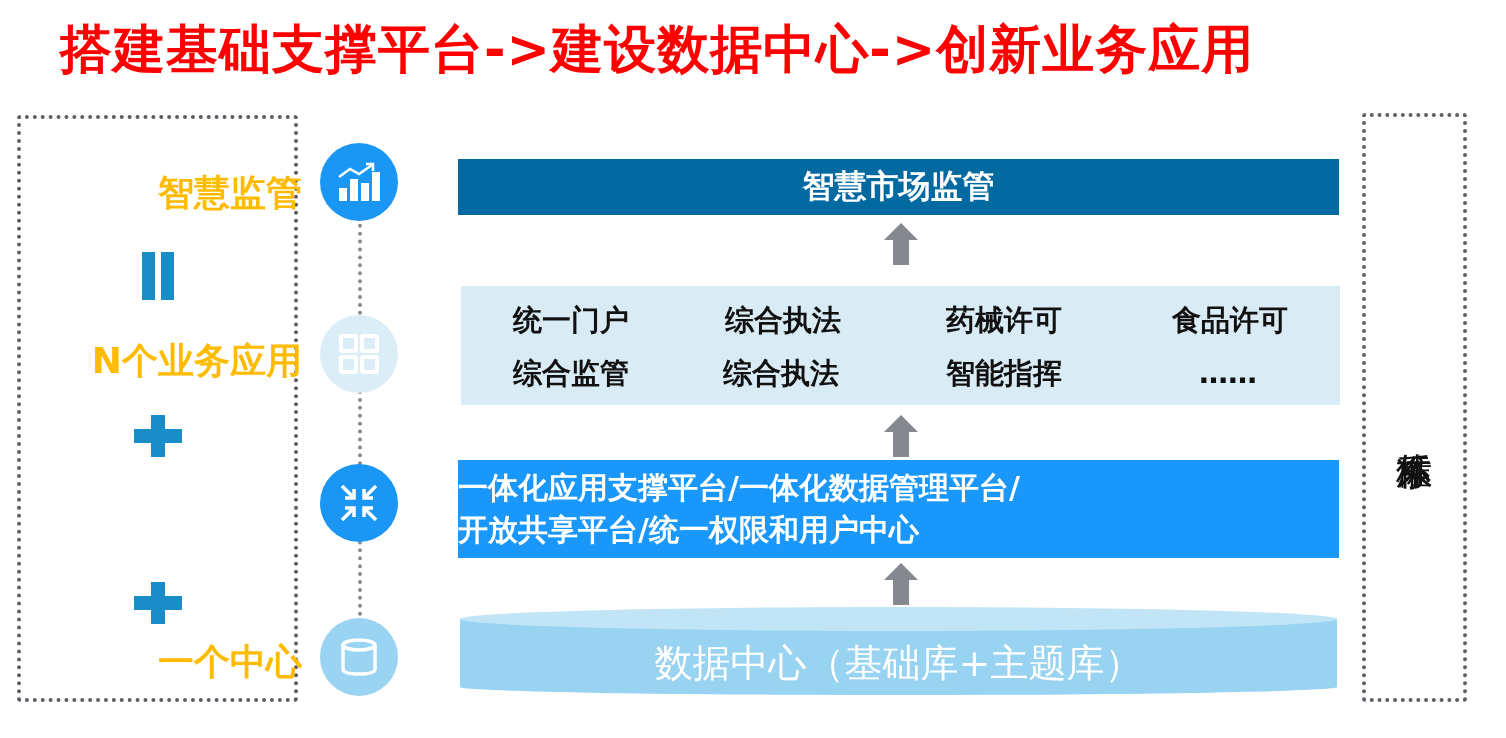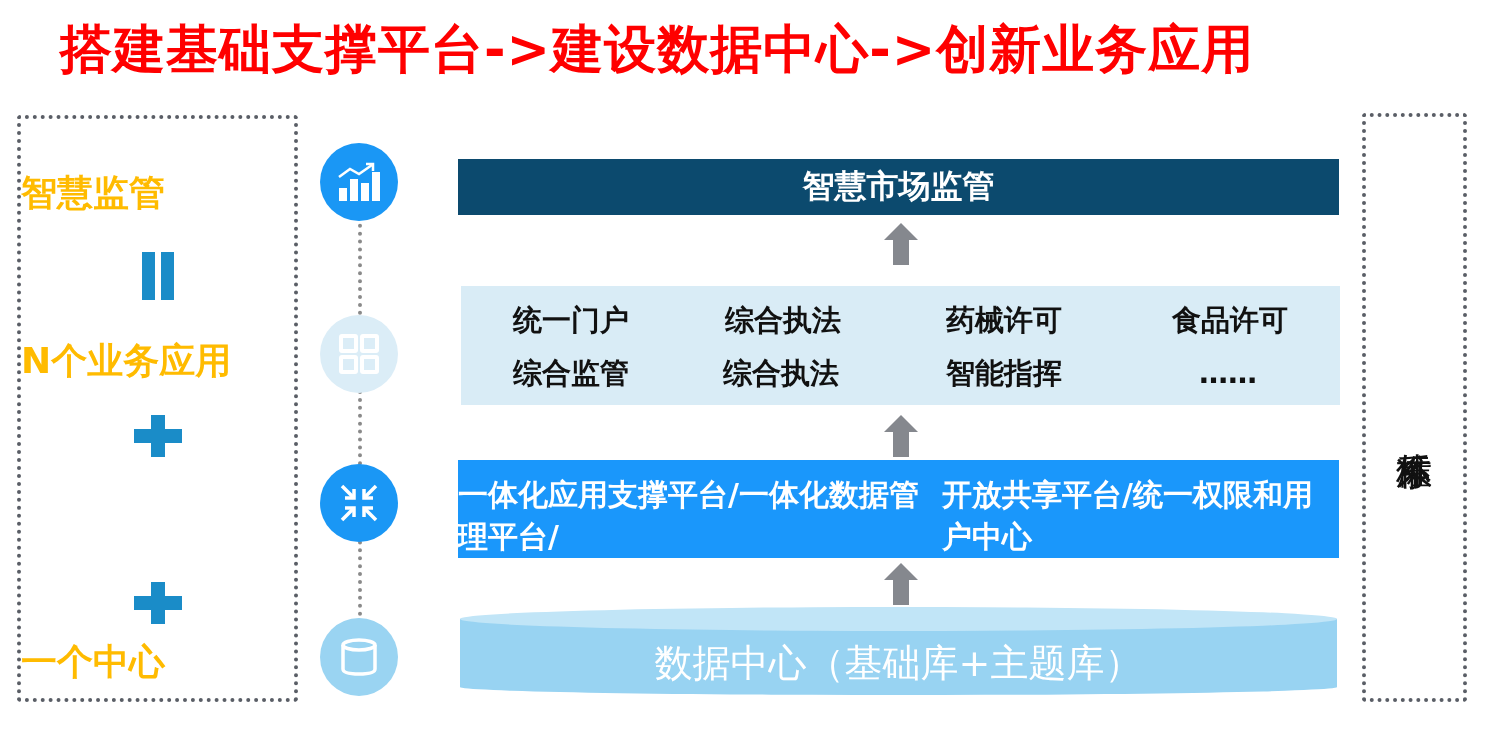--- a/index.html
+++ b/index.html
@@ -10,21 +10,21 @@
       position: absolute; left: 28px; top: 14px;
       font-size: 52px; font-weight: bold; color: #ff0000;
       letter-spacing: 1px; white-space: nowrap; line-height: 70px; margin-left: 32px;
     }
 
     
     .left-panel {
       position: absolute; left: 17px; top: 115px; width: 281px; height: 587px;
       border: 4px dotted #5a5e66; border-radius: 4px;
     }
-    .lp-item { position: absolute; left: 0; width: 100%; text-align: left; }
+    .lp-item { position: absolute; left: 8px; width: 100%; text-align: right; }
     .lp-text { color: #ffbb00; font-weight: bold; font-size: 36px; line-height: 44px; white-space: nowrap; }
     .equals { position: absolute; left: 50%; transform: translateX(-50%); width: 32px; height: 48px; }
     .equals span { position: absolute; top: 0; width: 13px; height: 48px; background: #1a8cc8; }
     .equals span:first-child { left: 0; }
     .equals span:last-child { right: 0; }
     .plus { position: absolute; left: 50%; transform: translateX(-50%); width: 48px; height: 42px; }
     .plus::before { content: ""; position: absolute; left: 0; top: 14px; width: 48px; height: 14px; background: #1a8cc8; }
     .plus::after { content: ""; position: absolute; left: 17px; top: 0; width: 14px; height: 42px; background: #1a8cc8; }
 
     
@@ -36,21 +36,21 @@
       position: absolute; left: 320px; width: 78px; height: 78px; border-radius: 50%;
       display: flex; align-items: center; justify-content: center;
     }
     .c-blue { background: #1a97f5; }
     .c-pale { background: #dbedf7; }
     .c-light { background: #9ad4f2; }
 
     
     .bar-top {
       position: absolute; left: 458px; top: 159px; width: 881px; height: 56px;
-      background: #0c4a6e; color: #fff; font-size: 32px; font-weight: bold;
+      background: #0369a1; color: #fff; font-size: 32px; font-weight: bold;
       display: flex; align-items: center; justify-content: center;
     }
     .arrow-up { position: absolute; width: 34px; height: 42px; }
     .arrow-up::before {
       content: ""; position: absolute; left: 0; top: 0; width: 0; height: 0;
       border-left: 17px solid transparent; border-right: 17px solid transparent;
       border-bottom: 17px solid #85888e;
     }
     .arrow-up::after {
       content: ""; position: absolute; left: 9px; top: 16px; width: 16px; height: 26px; background: #85888e;
@@ -60,21 +60,21 @@
       background: #d9ecf6;
       margin-top: 8px;
     }
     .app {
       position: absolute; color: #111; font-size: 29px; font-weight: bold; white-space: nowrap;
       line-height: 34px;
     }
     .bar-platform {
       position: absolute; left: 458px; top: 460px; width: 881px; height: 98px;
       background: #1a97fb; color: #fff; font-size: 30px; font-weight: bold;
-      display: flex; flex-direction: row; align-items: flex-end; justify-content: center;
+      display: flex; flex-direction: column; align-items: flex-start; justify-content: center;
       line-height: 42px;
     }
     .cylinder { position: absolute; left: 460px; top: 607px; width: 877px; height: 94px; padding-left: 10px; }
     .cyl-body {
       position: absolute; left: 0; top: 12px; width: 100%; height: 76px; background: #98d3f2;
       border-radius: 0 0 50% 50% / 0 0 8px 8px;
     }
     .cyl-top {
       position: absolute; left: 0; top: 0; width: 100%; height: 24px; border-radius: 50%;
       background: #c1e5f7;

